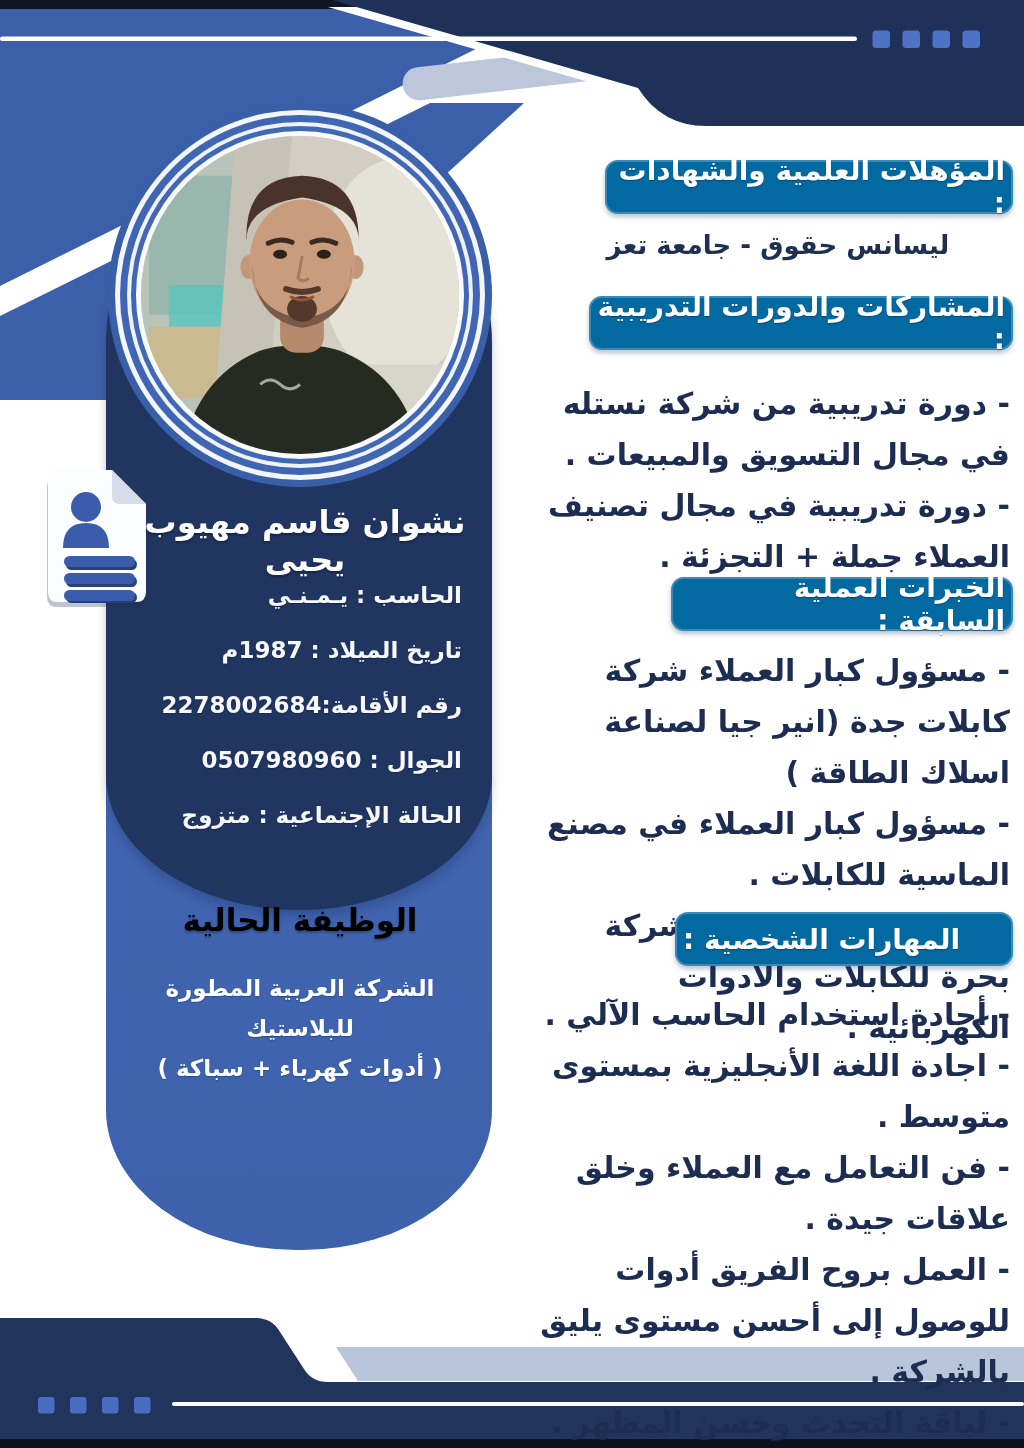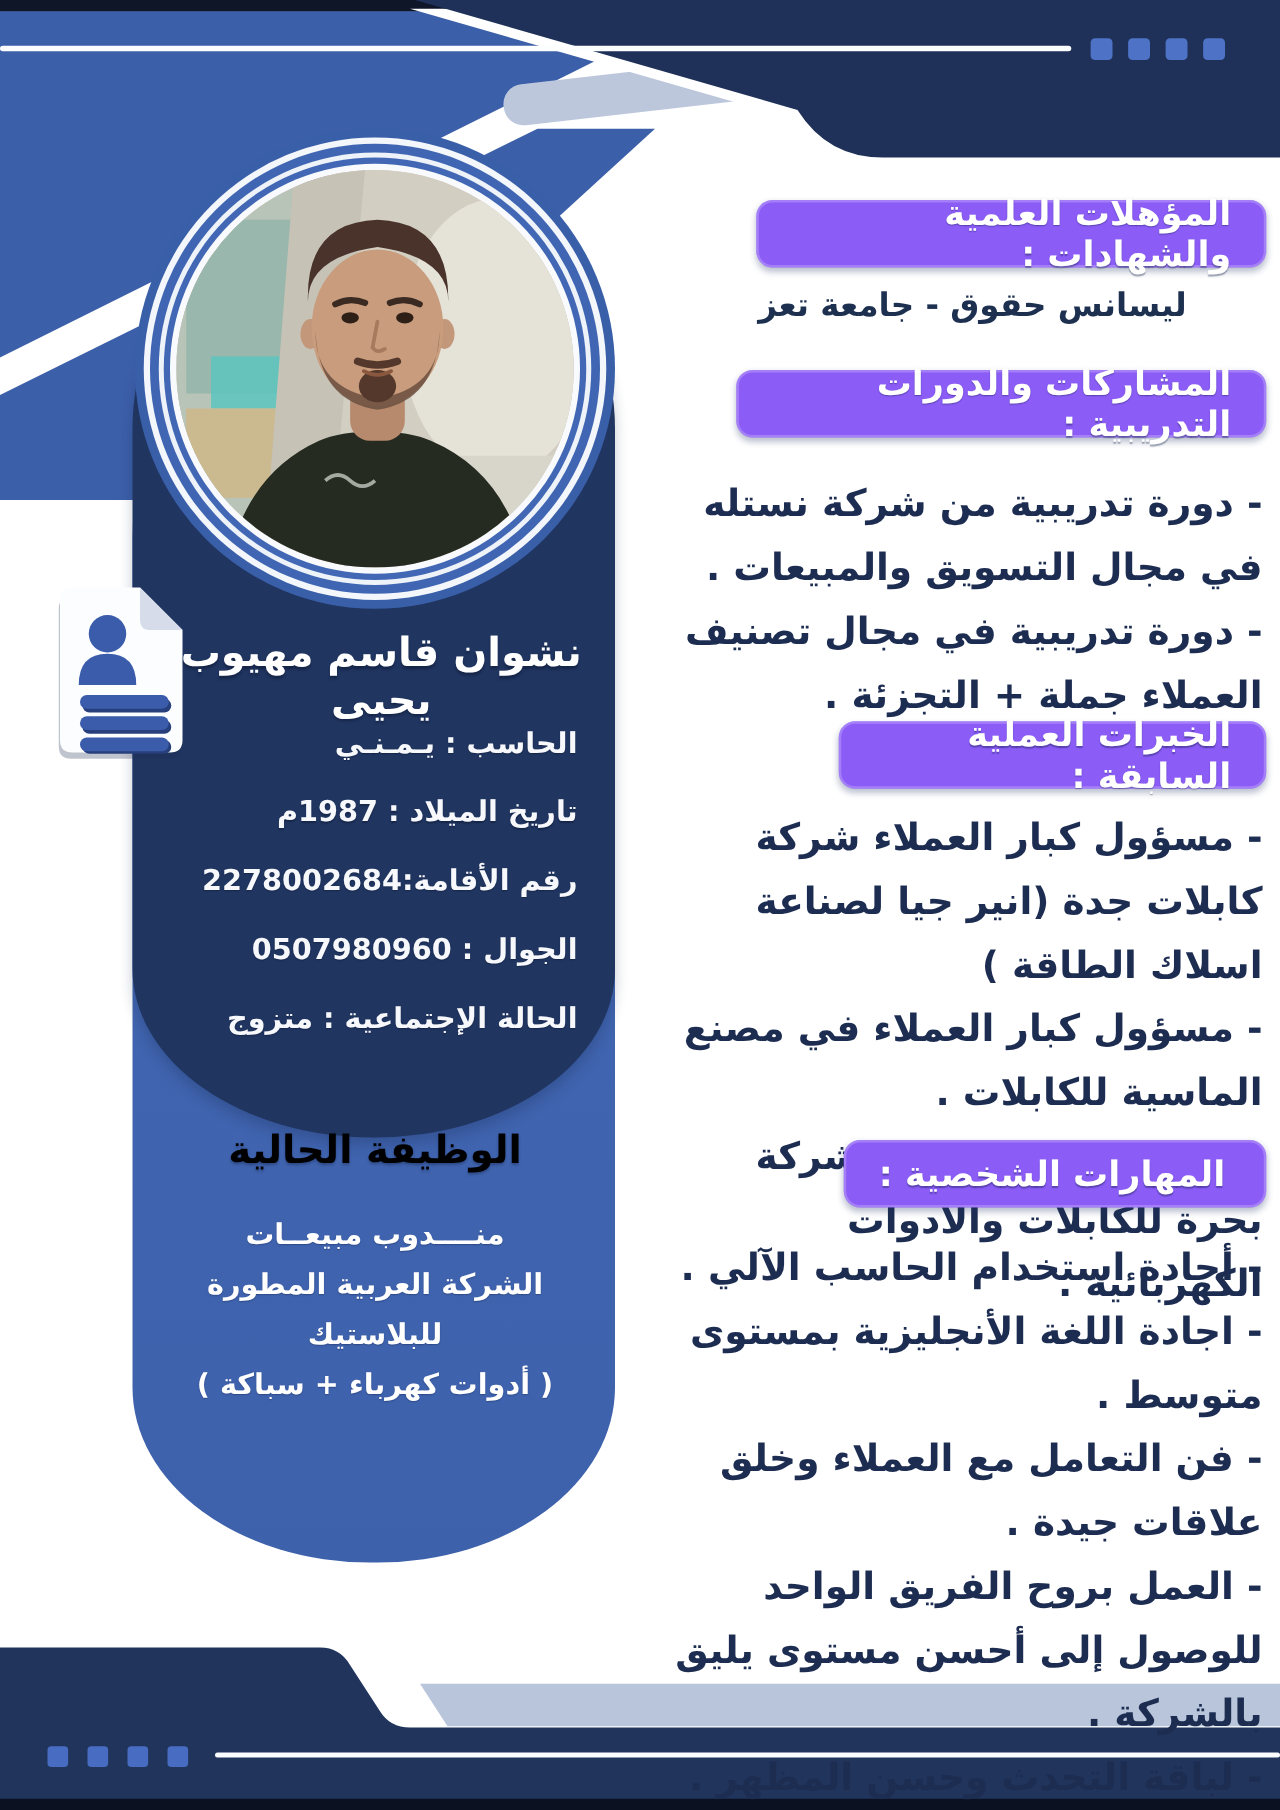--- a/index.html
+++ b/index.html
@@ -59,24 +59,24 @@
     text-shadow:0 1px 1px rgba(20,35,75,.35);
   }
   .job-note{
     left:112px;top:1108px;width:376px;text-align:center;direction:rtl;
     color:#ffffff;font-size:27px;font-weight:bold;
     text-shadow:0 2px 2px rgba(20,35,75,.4);
   }
 
   
   .pill{
-    position:absolute;right:11px;height:54px;background:#8b5cf6;
+    position:absolute;right:11px;height:54px;background:#0369a1;
     border-radius:13px;color:#ffffff;font-weight:bold;font-size:28px;
     display:flex;align-items:center;justify-content:flex-end;
-    direction:rtl;padding:0 28px;box-sizing:border-box;
+    direction:rtl;padding:0 8px;box-sizing:border-box;
     box-shadow:0 3px 5px rgba(25,45,95,.30), inset 0 0 0 2px rgba(255,255,255,.22);
     text-shadow:0 1px 1px rgba(15,30,70,.4);
   }
   .pill-qualifications{top:160px;width:408px;}
   .pill-training{top:296px;width:424px;}
   .pill-experience{top:577px;width:342px;}
   .pill-skills{top:912px;width:338px;}
 
   .edu-text{
     top:220px;right:16px;width:460px;text-align:center;direction:rtl;
@@ -175,21 +175,20 @@
   <div class="abs details">
       <div class="detail-line">الحاسب : يـمـنـي</div>
       <div class="detail-line">تاريخ الميلاد : 1987م</div>
       <div class="detail-line">رقم الأقامة:2278002684</div>
       <div class="detail-line">الجوال : 0507980960</div>
       <div class="detail-line">الحالة الإجتماعية : متزوج</div>
     </div>
 
   <div class="abs job-title">الوظيفة الحالية</div>
   <div class="abs job-lines">
-      <div class="job-line">منــــدوب مبيعــات</div>
       <div class="job-line">الشركة العربية المطورة للبلاستيك</div>
       <div class="job-line">( أدوات كهرباء + سباكة )</div>
     </div>
 
   <div class="pill pill-qualifications">المؤهلات العلمية والشهادات :</div>
   <div class="abs edu-text">ليسانس حقوق - جامعة تعز</div>
 
   <div class="pill pill-training">المشاركات والدورات التدريبية :</div>
   <div class="bullets bullets-training">
       <div class="bullet-line">- دورة تدريبية من شركة نستله في مجال التسويق والمبيعات .</div>
@@ -201,17 +200,17 @@
       <div class="bullet-line">- مسؤول كبار العملاء شركة كابلات جدة (انير جيا لصناعة اسلاك الطاقة )</div>
       <div class="bullet-line">- مسؤول كبار العملاء في مصنع الماسية للكابلات .</div>
       <div class="bullet-line">- مسؤول كبار العملاء شركة بحرة للكابلات والأدوات الكهربائية .</div>
     </div>
 
   <div class="pill pill-skills">المهارات الشخصية :</div>
   <div class="bullets bullets-skills">
       <div class="bullet-line">- أجادة استخدام الحاسب الآلي .</div>
       <div class="bullet-line">- اجادة اللغة الأنجليزية بمستوى متوسط .</div>
       <div class="bullet-line">- فن التعامل مع العملاء وخلق علاقات جيدة .</div>
-      <div class="bullet-line">- العمل بروح الفريق الواحد للوصول إلى أحسن مستوى يليق بالشركة .</div>
+      <div class="bullet-line">- العمل بروح الفريق أدوات للوصول إلى أحسن مستوى يليق بالشركة .</div>
       <div class="bullet-line">- لباقة التحدث وحسن المظهر .</div>
     </div>
 
 </div>
 
 </body></html>

